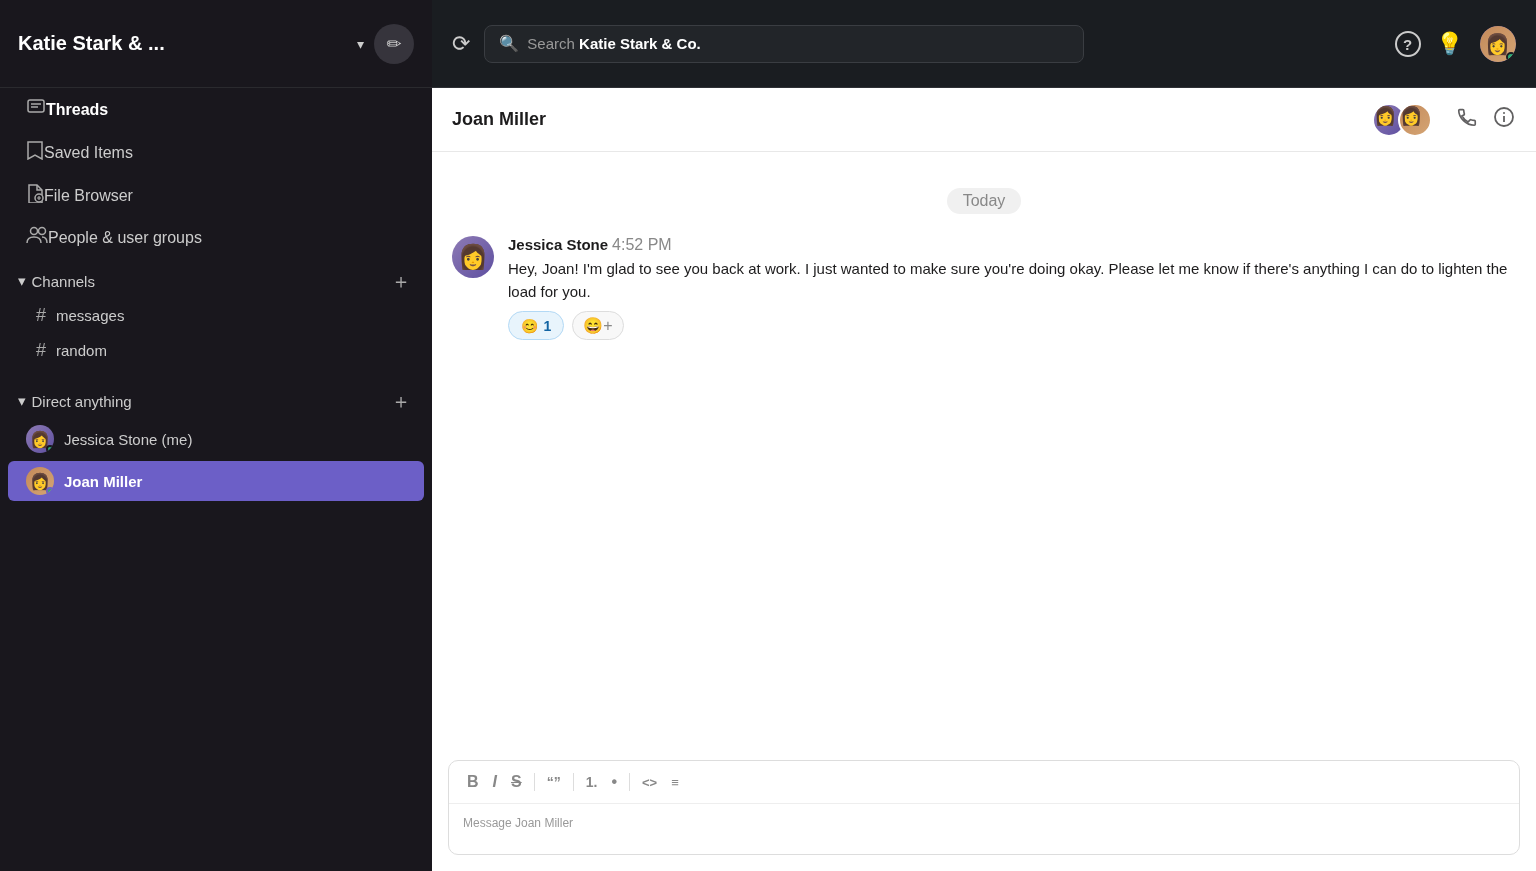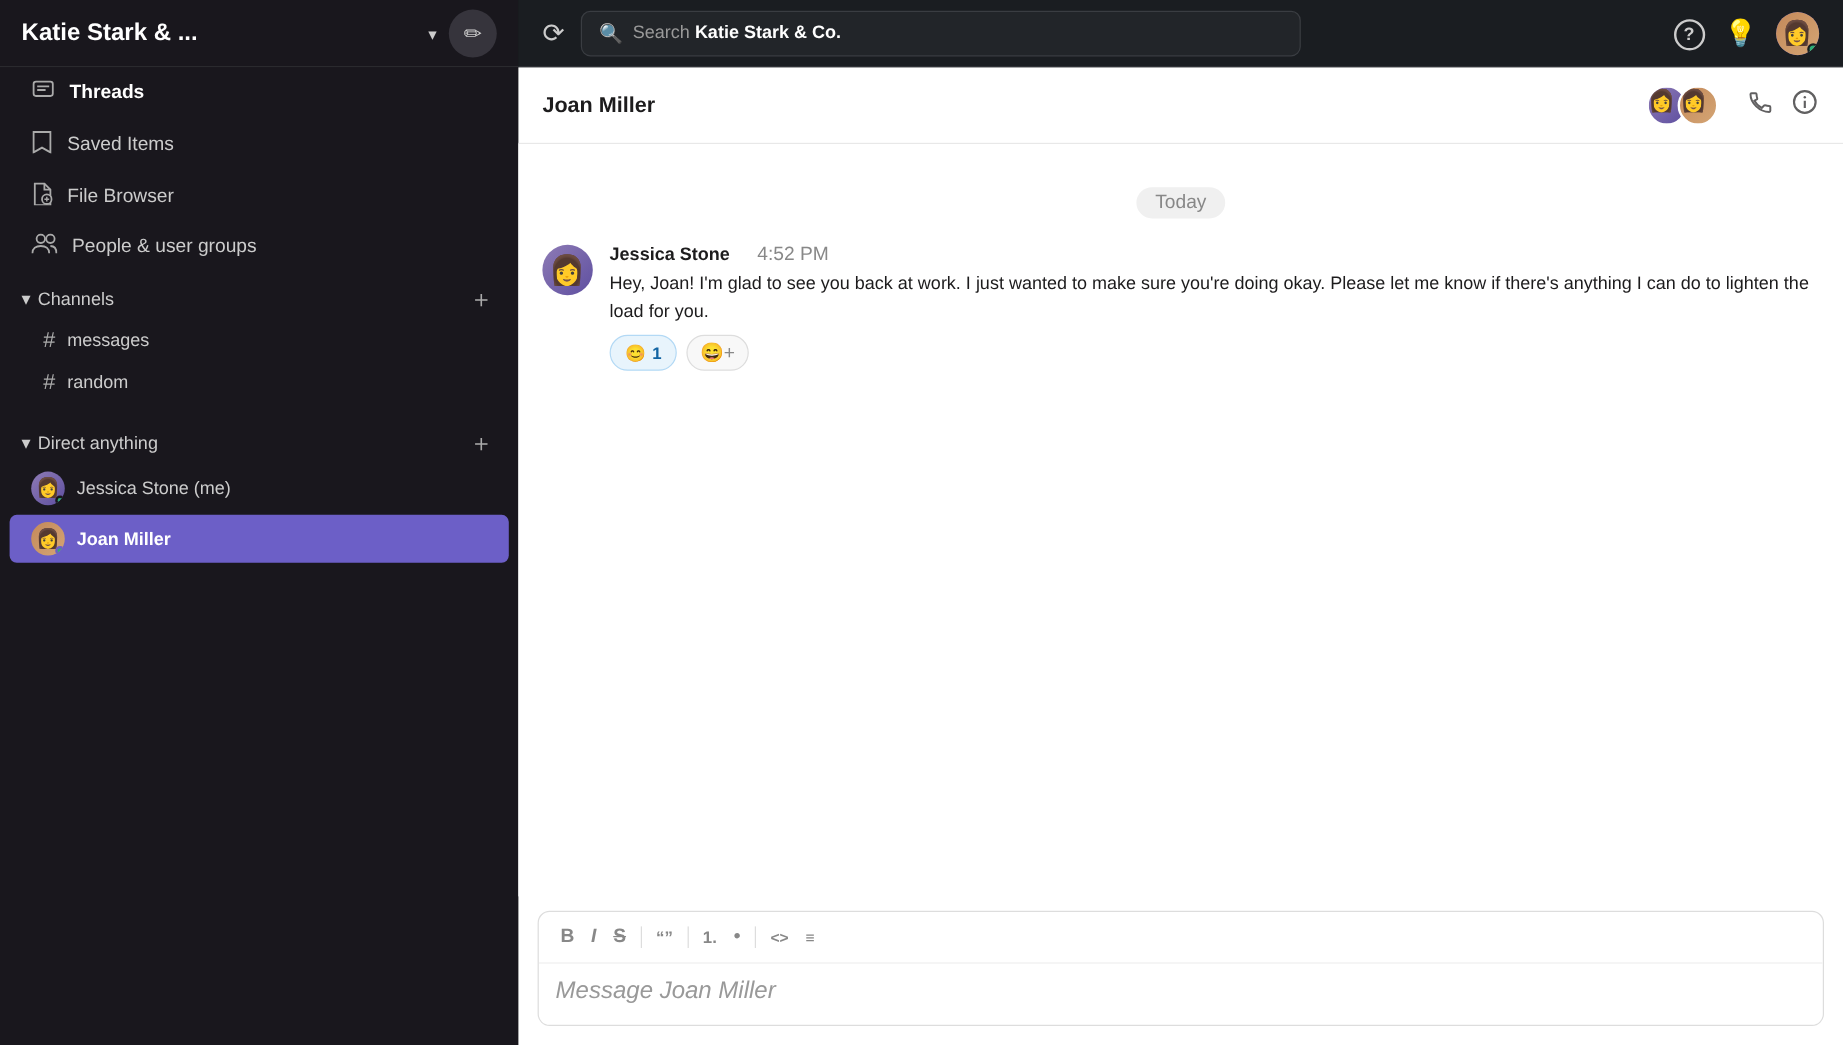--- a/index.html
+++ b/index.html
@@ -1,19 +1,19 @@
 <!DOCTYPE html>
 <html><head>
   <meta charset="utf-8">
   <style>
     * { box-sizing: border-box; margin: 0; padding: 0; }
     body { font-family: -apple-system, BlinkMacSystemFont, 'Segoe UI', Helvetica, Arial, sans-serif; background: #1a1d21; display: flex; flex-direction: column; height: 871px; width: 1536px; overflow: hidden; }
 
     
-    .top-bar { display: flex; height: 56px; flex-shrink: 0; }
+    .top-bar { display: flex; height: 88px; flex-shrink: 0; }
     .top-bar-left { width: 432px; background: #19171d; display: flex; align-items: center; padding: 0 18px; gap: 10px; border-bottom: 1px solid #2a2a2e; }
     .workspace-name { color: #fff; font-size: 20px; font-weight: 700; flex: 1; }
     .chevron-icon { color: #ccc; font-size: 14px; }
     .edit-btn { width: 40px; height: 40px; border-radius: 50%; background: #36343c; border: none; cursor: pointer; display: flex; align-items: center; justify-content: center; color: #ccc; font-size: 18px; }
 
     .top-bar-right { flex: 1; background: #1a1d21; display: flex; align-items: center; padding: 0 20px; gap: 14px; border-bottom: 1px solid #2f3136; }
     .history-btn { color: #ccc; font-size: 22px; cursor: pointer; background: none; border: none; }
     .search-bar { flex: 1; max-width: 600px; background: #222529; border-radius: 8px; display: flex; align-items: center; padding: 0 14px; height: 38px; gap: 8px; cursor: text; border: 1px solid #3a3d42; }
     .search-icon { color: #999; font-size: 16px; }
     .search-text { color: #999; font-size: 15px; }
@@ -24,21 +24,21 @@
     .online-dot { width: 10px; height: 10px; background: #2bac76; border-radius: 50%; border: 2px solid #1a1d21; position: absolute; bottom: 0; right: 0; }
 
     
     .main { display: flex; flex: 1; overflow: hidden; }
 
     
     .sidebar { width: 432px; background: #19171d; display: flex; flex-direction: column; overflow-y: auto; flex-shrink: 0; padding-bottom: 20px; }
     .sidebar::-webkit-scrollbar { width: 4px; }
     .sidebar::-webkit-scrollbar-thumb { background: #3a3a3a; border-radius: 2px; }
 
-    .nav-item { display: flex; align-items: center; gap: 12px; padding: 8px 18px; cursor: pointer; color: #ccc; font-size: 16px; border-radius: 6px; margin: 1px 8px; }
+    .nav-item { display: flex; align-items: center; padding: 8px 18px; cursor: pointer; color: #ccc; font-size: 16px; border-radius: 6px; margin: 1px 8px; }
     .nav-item .nav-icon { font-size: 18px; color: #aaa; flex-shrink: 0; }
     .nav-item .nav-label { font-size: 16px; }
     .nav-item.bold .nav-label { font-weight: 700; color: #fff; }
 
     .section-header { display: flex; align-items: center; justify-content: space-between; padding: 10px 18px 4px; color: #ccc; font-size: 15px; cursor: pointer; }
     .section-header .section-label { display: flex; align-items: center; gap: 6px; font-size: 15px; }
     .section-header .add-btn { width: 26px; height: 26px; border-radius: 50%; background: none; border: none; color: #aaa; font-size: 20px; cursor: pointer; display: flex; align-items: center; justify-content: center; }
 
     .channel-item { display: flex; align-items: center; gap: 10px; padding: 6px 18px 6px 28px; cursor: pointer; color: #ccc; font-size: 15px; border-radius: 6px; margin: 1px 8px; }
     .channel-hash { font-size: 18px; color: #aaa; }
@@ -64,36 +64,36 @@
     .chat-messages { flex: 1; overflow-y: auto; padding: 20px 20px 10px; background: #fff; }
     .chat-messages::-webkit-scrollbar { width: 6px; }
     .chat-messages::-webkit-scrollbar-thumb { background: #ddd; border-radius: 3px; }
 
     .date-divider { display: flex; align-items: center; justify-content: center; margin: 16px 0; }
     .date-divider-inner { background: #f0f0f0; border-radius: 20px; padding: 4px 16px; color: #888; font-size: 16px; }
 
     .message { display: flex; gap: 14px; margin-bottom: 8px; padding: 6px 0; }
     .message-avatar { width: 42px; height: 42px; border-radius: 50%; flex-shrink: 0; overflow: hidden; background: linear-gradient(135deg, #8e7bb5, #5e4fa0); }
     .message-content { flex: 1; }
-    .message-header { display: flex; align-items: baseline; gap: 23px; margin-bottom: 4px; }
+    .message-header { display: flex; align-items: baseline; gap: 4px; margin-bottom: 4px; }
     .message-author { font-weight: 700; font-size: 15px; color: #1d1c1d; }
     .message-time { font-size: 16px; color: #888; }
     .message-text { font-size: 15px; color: #1d1c1d; line-height: 1.5; }
 
     .reactions { display: flex; gap: 8px; margin-top: 8px; }
     .reaction-btn { display: flex; align-items: center; gap: 5px; background: #e8f4fc; border: 1.5px solid #b3d9f5; border-radius: 20px; padding: 4px 12px; cursor: pointer; font-size: 14px; color: #1264a3; font-weight: 600; }
     .reaction-add { background: #f8f8f8; border: 1.5px solid #ddd; border-radius: 20px; padding: 4px 10px; cursor: pointer; font-size: 16px; color: #888; }
 
     
     .chat-input-area { padding: 12px 16px 16px; border-top: none; flex-shrink: 0; }
     .input-box { border: 1.5px solid #ddd; border-radius: 10px; overflow: hidden; }
     .input-toolbar { display: flex; align-items: center; gap: 2px; padding: 8px 12px; border-bottom: 1px solid #eee; }
     .toolbar-btn { background: none; border: none; cursor: pointer; color: #888; font-size: 16px; padding: 4px 6px; border-radius: 4px; font-weight: 700; }
     .toolbar-divider { width: 1px; height: 18px; background: #ddd; margin: 0 4px; }
-    .input-field { padding: 12px 14px 16px; min-height: 50px; color: #999; font-size: 20px; cursor: text; font-style: italic; }
+    .input-field { padding: 12px 14px 16px; min-height: 50px; color: #999; font-size: 12px; cursor: text; }
     .input-bottom { display: flex; align-items: center; padding: 8px 12px; gap: 12px; border-top: 1px solid #eee; }
     .input-bottom-btn { background: none; border: none; cursor: pointer; color: #888; font-size: 20px; padding: 4px; border-radius: 4px; display: flex; align-items: center; }
     .send-btn { margin-left: auto; background: none; border: none; cursor: pointer; color: #ccc; font-size: 22px; display: flex; align-items: center; padding: 4px 8px; }
   </style>
 </head>
 <body>
 
 <div class="top-bar">
   <div class="top-bar-left">
     <span class="workspace-name">Katie Stark &amp; ...</span>

